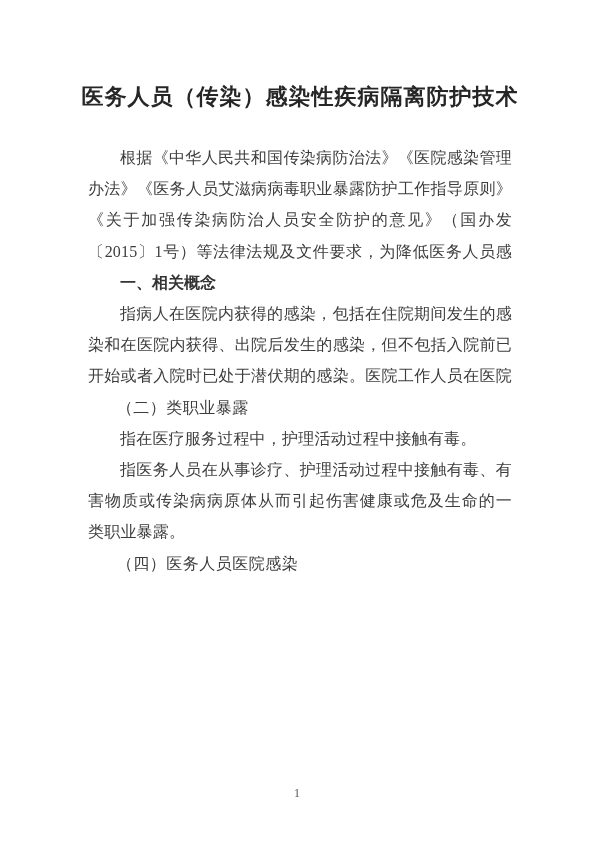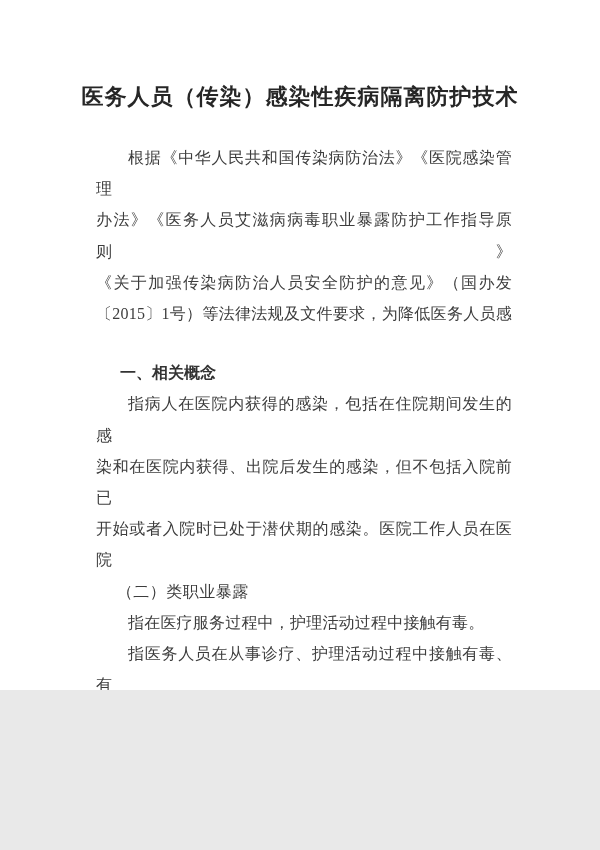--- a/index.html
+++ b/index.html
@@ -1,18 +1,18 @@
 <!DOCTYPE html>
 <html style="--c-page_bg: #ffffff; --c-title: #262626; --c-body: #3d3d3d; --c-heading: #333333; --c-footer: #555555;"><head>
 <meta charset="utf-8">
 <style>
   html, body { margin: 0; padding: 0; background: #e9e9e9; }
   .page {
     width: 600px;
-    height: 690px;
+    height: 850px;
     margin: 0;
     position: relative;
     overflow: hidden;
     background: var(--c-page_bg, #ffffff);
     font-family: "Liberation Serif", "DejaVu Serif", serif;
   }
   .doc-title {
     margin: 73px 48px 0 48px;
     text-align: center;
     font-size: 22px;
@@ -26,30 +26,28 @@
     margin: 21px 88px 0 88px;
     font-size: 16px;
     line-height: 31.2px;
     color: var(--c-body, #3d3d3d);
   }
   .para { margin: 0; }
   .line {
     text-align: justify;
     text-align-last: left;
     letter-spacing: 0.2px;
-    margin-left: 8px;
   }
   .line.fill { text-align-last: justify; }
   .line.indent { text-indent: 2em; }
   .h1 {
     font-family: "Liberation Sans", "DejaVu Sans", sans-serif;
     font-weight: 700;
     text-indent: 2em;
     color: var(--c-heading, #333333);
-    margin-top: 28px;
   }
   .h2 {
     font-weight: 400;
     text-indent: 1.8em;
     letter-spacing: 0.5px;
   }
   .footer {
     position: absolute;
     left: 0;
     right: 6px;
@@ -78,17 +76,19 @@
         <div class="line fill indent">指病人在医院内获得的感染，包括在住院期间发生的感</div>
         <div class="line fill">染和在医院内获得、出院后发生的感染，但不包括入院前已</div>
         <div class="line fill">开始或者入院时已处于潜伏期的感染。医院工作人员在医院</div>
       </div>
       <div class="h2">（二）类职业暴露</div>
       <div class="para">
         <div class="line indent">指在医疗服务过程中，护理活动过程中接触有毒。</div>
       </div>
       <div class="para">
         <div class="line fill indent">指医务人员在从事诊疗、护理活动过程中接触有毒、有</div>
+        <div class="line fill">害物质或传染病病原体从而引起伤害健康或危及生命的一</div>
         <div class="line">类职业暴露。</div>
       </div>
+      <div class="h2">（四）医务人员医院感染</div>
     </div>
   <div class="footer">1</div>
 </div>
 
 </body></html>

